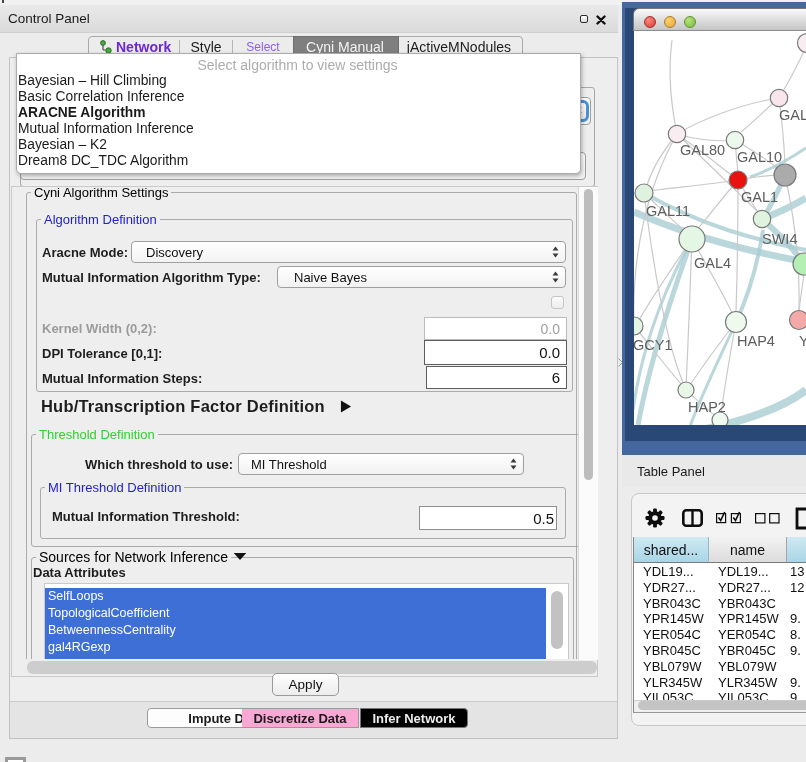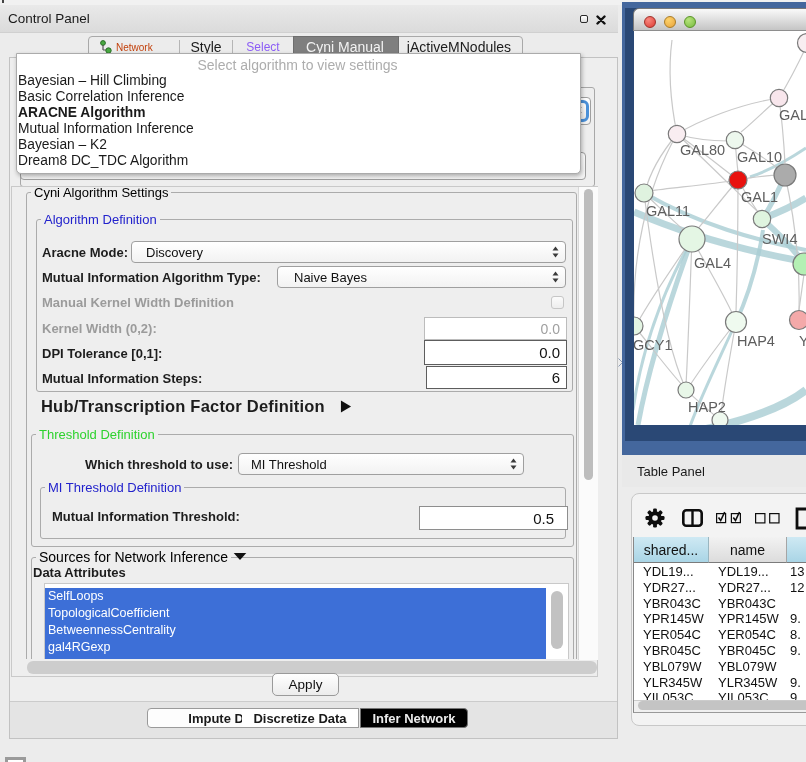--- a/index.html
+++ b/index.html
@@ -39,21 +39,21 @@
      border:1px solid #c2c2c2;"></div>
 
 <div class="abs" style="left:88px;top:36px;width:433px;height:21px;background:#ececec;
      border:1px solid #a9a9a9;border-radius:4px;"></div>
 <div class="abs" style="left:293px;top:36px;width:104px;height:21px;background:#7f7f7f;border:1px solid #6e6e6e;"></div>
 <svg class="abs" style="left:99px;top:40px;" width="13" height="14" viewBox="0 0 13 14">
   <circle cx="4" cy="3" r="2.4" fill="#49a942" stroke="#2c6e28" stroke-width="1"></circle>
   <path d="M4 5 L4 10 M4 10 L9 10" stroke="#555" stroke-width="1.2" fill="none"></path>
   <circle cx="9.5" cy="10.5" r="2.7" fill="#49a942" stroke="#2c6e28" stroke-width="1"></circle>
 </svg>
-<div class="abs" style="left:116px;top:36px;width:63px;height:22px;display:flex;align-items:center;font-size:10px;color:#c2410c;">Network</div>
+<div class="abs" style="left:116px;top:36px;width:63px;height:22px;display:flex;align-items:center;font-size:14px;color:#6d28d9;font-weight:bold;">Network</div>
 <div class="abs" style="left:179px;top:40px;width:1px;height:14px;background:#b5b5b5;"></div>
 <div class="abs" style="left:180px;top:36px;width:52px;height:22px;display:flex;align-items:center;justify-content:center;font-size:14px;color:#1c1c1c;">Style</div>
 <div class="abs" style="left:232px;top:40px;width:1px;height:14px;background:#b5b5b5;"></div>
 <div class="abs" style="left:233px;top:36px;width:60px;height:22px;display:flex;align-items:center;justify-content:center;font-size:12px;color:#8b5cf6;">Select</div>
 <div class="abs" style="left:293px;top:36px;width:104px;height:22px;display:flex;align-items:center;justify-content:center;font-size:14px;color:#f3f3f3;">Cyni Manual</div>
 <div class="abs" style="left:397px;top:36px;width:124px;height:22px;display:flex;align-items:center;justify-content:center;font-size:14px;color:#1c1c1c;">jActiveMNodules</div>
 
 <div class="abs" style="left:20px;top:87px;width:573px;height:98px;border:1px solid #a8a8a8;border-radius:3px;"></div>
 <div class="combo" style="left:24px;top:97px;width:565px;height:26px;"></div>
 
@@ -91,55 +91,54 @@
     </svg>
   </div>
   <div class="lbl" style="left:42px;top:270px;">Mutual Information Algorithm Type:</div>
   <div class="combo" style="left:277px;top:266px;width:287px;height:20px;">
     <span class="ct" style="left:16px;">Naive Bayes</span>
     <svg class="stepper" width="7" height="12" viewBox="0 0 7 12">
       <path d="M3.5 0.5 L6.5 4.5 L0.5 4.5 Z" fill="#3a3a3a"></path>
       <path d="M3.5 11.5 L6.5 7.5 L0.5 7.5 Z" fill="#3a3a3a"></path>
     </svg>
   </div>
-  <div class="lbl dis" style="left:42px;top:295px;">Manual Kernel Width Definition</div>
   <div class="abs" style="left:551px;top:296px;width:11px;height:11px;border:1px solid #c6c6c6;border-radius:3px;
        background:linear-gradient(#fbfbfb,#ededed);"></div>
   <div class="lbl dis" style="left:42px;top:321px;">Kernel Width (0,2):</div>
   <div class="field" style="left:424px;top:317px;width:135px;height:21px;border:1px solid #bcbcbc;
        color:#a0a0a0;padding-right:6px;">0.0</div>
   <div class="lbl" style="left:42px;top:346px;">DPI Tolerance [0,1]:</div>
   <div class="field" style="left:424px;top:340px;width:135px;height:23px;border:1px solid #5d5d5d;
        padding-right:6px;font-size:15px;">0.0</div>
   <div class="lbl" style="left:42px;top:371px;">Mutual Information Steps:</div>
   <div class="field" style="left:426px;top:366px;width:133px;height:21px;border:1px solid #5d5d5d;
        padding-right:6px;font-size:15px;">6</div>
 
   <div class="lbl" style="left:41px;top:397px;font-size:16.5px;letter-spacing:0.2px;">Hub/Transcription Factor Definition</div>
   <svg class="abs" style="left:340px;top:399px;" width="12" height="15" viewBox="0 0 13 15">
     <path d="M1 1 L12 7.5 L1 14 Z" fill="#111"></path>
   </svg>
 
-  <div class="gb" style="left:31px;top:434px;width:541px;height:111px;">
+  <div class="gb" style="left:31px;top:434px;width:541px;height:111px;padding-left:22px;">
     <span class="t" style="color:#2ed22e;">Threshold Definition</span>
   </div>
   <div class="lbl" style="left:85px;top:457px;">Which threshold to use:</div>
   <div class="combo" style="left:238px;top:453px;width:284px;height:20px;">
     <span class="ct" style="left:12px;">MI Threshold</span>
     <svg class="stepper" width="7" height="12" viewBox="0 0 7 12">
       <path d="M3.5 0.5 L6.5 4.5 L0.5 4.5 Z" fill="#3a3a3a"></path>
       <path d="M3.5 11.5 L6.5 7.5 L0.5 7.5 Z" fill="#3a3a3a"></path>
     </svg>
   </div>
   <div class="gb" style="left:40px;top:487px;width:524px;height:50px;">
     <span class="t" style="color:#2222cc;">MI Threshold Definition</span>
   </div>
   <div class="lbl" style="left:52px;top:509px;">Mutual Information Threshold:</div>
   <div class="field" style="left:419px;top:506px;width:134px;height:22px;border:1px solid #8e8e8e;
-       padding-right:13px;font-size:15px;">0.5</div>
+       padding-right:2px;font-size:15px;">0.5</div>
 
   <div class="gb" style="left:31px;top:557px;width:541px;height:160px;">
     <span class="t" style="font-size:14px;top:-8.5px;">Sources for Network Inference</span>
   </div>
   <svg class="abs" style="left:232px;top:552px;" width="16" height="9" viewBox="0 0 16 10">
     <path d="M1 1 L15 1 L8 9 Z" fill="#111"></path>
   </svg>
   <div class="lbl" style="left:33px;top:565px;">Data Attributes</div>
   <div class="abs" style="left:44px;top:583px;width:523px;height:100px;background:#ffffff;border:1px solid #c9c9c9;"></div>
   <div class="abs" style="left:45px;top:588px;width:501px;height:90px;background:#3d6fd7;"></div>
@@ -151,21 +150,21 @@
 </div>
 </div>
 
 <div class="abs" style="left:272px;top:673px;width:65px;height:21px;border:1px solid #9a9a9a;border-radius:5px;
      background:linear-gradient(#ffffff,#ececec);display:flex;align-items:center;justify-content:center;
      font-size:13.5px;color:#111;">Apply</div>
 
 <div class="abs" style="left:10px;top:701px;width:607px;height:36px;background:#e4e4e4;border-top:1px solid #cbcbcb;"></div>
 <div class="abs" style="left:147px;top:708px;width:93px;height:18px;background:#fdfdfd;border:1px solid #9a9a9a;
      border-radius:4px 0 0 4px;display:flex;align-items:center;justify-content:center;font-size:13px;font-weight:bold;color:#1a1a1a;padding-left:31px;">Impute Data</div>
-<div class="abs" style="left:242px;top:708px;width:116px;height:18px;background:#ffffff;border:1px solid #9a9a9a;border-left:none;
+<div class="abs" style="left:242px;top:708px;width:116px;height:18px;background:#f9a8d4;border:1px solid #9a9a9a;border-left:none;
      display:flex;align-items:center;justify-content:center;font-size:13px;font-weight:bold;color:#1a1a1a;">Discretize Data</div>
 <div class="abs" style="left:360px;top:708px;width:106px;height:18px;background:#000000;border:1px solid #757575;
      border-radius:0 4px 4px 0;display:flex;align-items:center;justify-content:center;font-size:13px;font-weight:bold;color:#ececec;">Infer Network</div>
 
 <div class="abs" style="left:5px;top:757px;width:15px;height:12px;border:3px solid #9a9a9a;background:#fff;"></div>
 
 <div class="abs" style="left:16px;top:53px;width:563px;height:119px;background:#ffffff;
      border:1px solid #ababab;border-radius:0 0 5px 5px;box-shadow:1px 2px 4px rgba(0,0,0,0.3);"></div>
 <div class="abs" style="left:16px;top:57px;width:563px;text-align:center;font-size:14px;color:#adadad;">Select algorithm to view settings</div>
 <div class="abs" style="left:18px;top:73px;font-size:13.8px;color:#1a1a1a;line-height:16px;">

